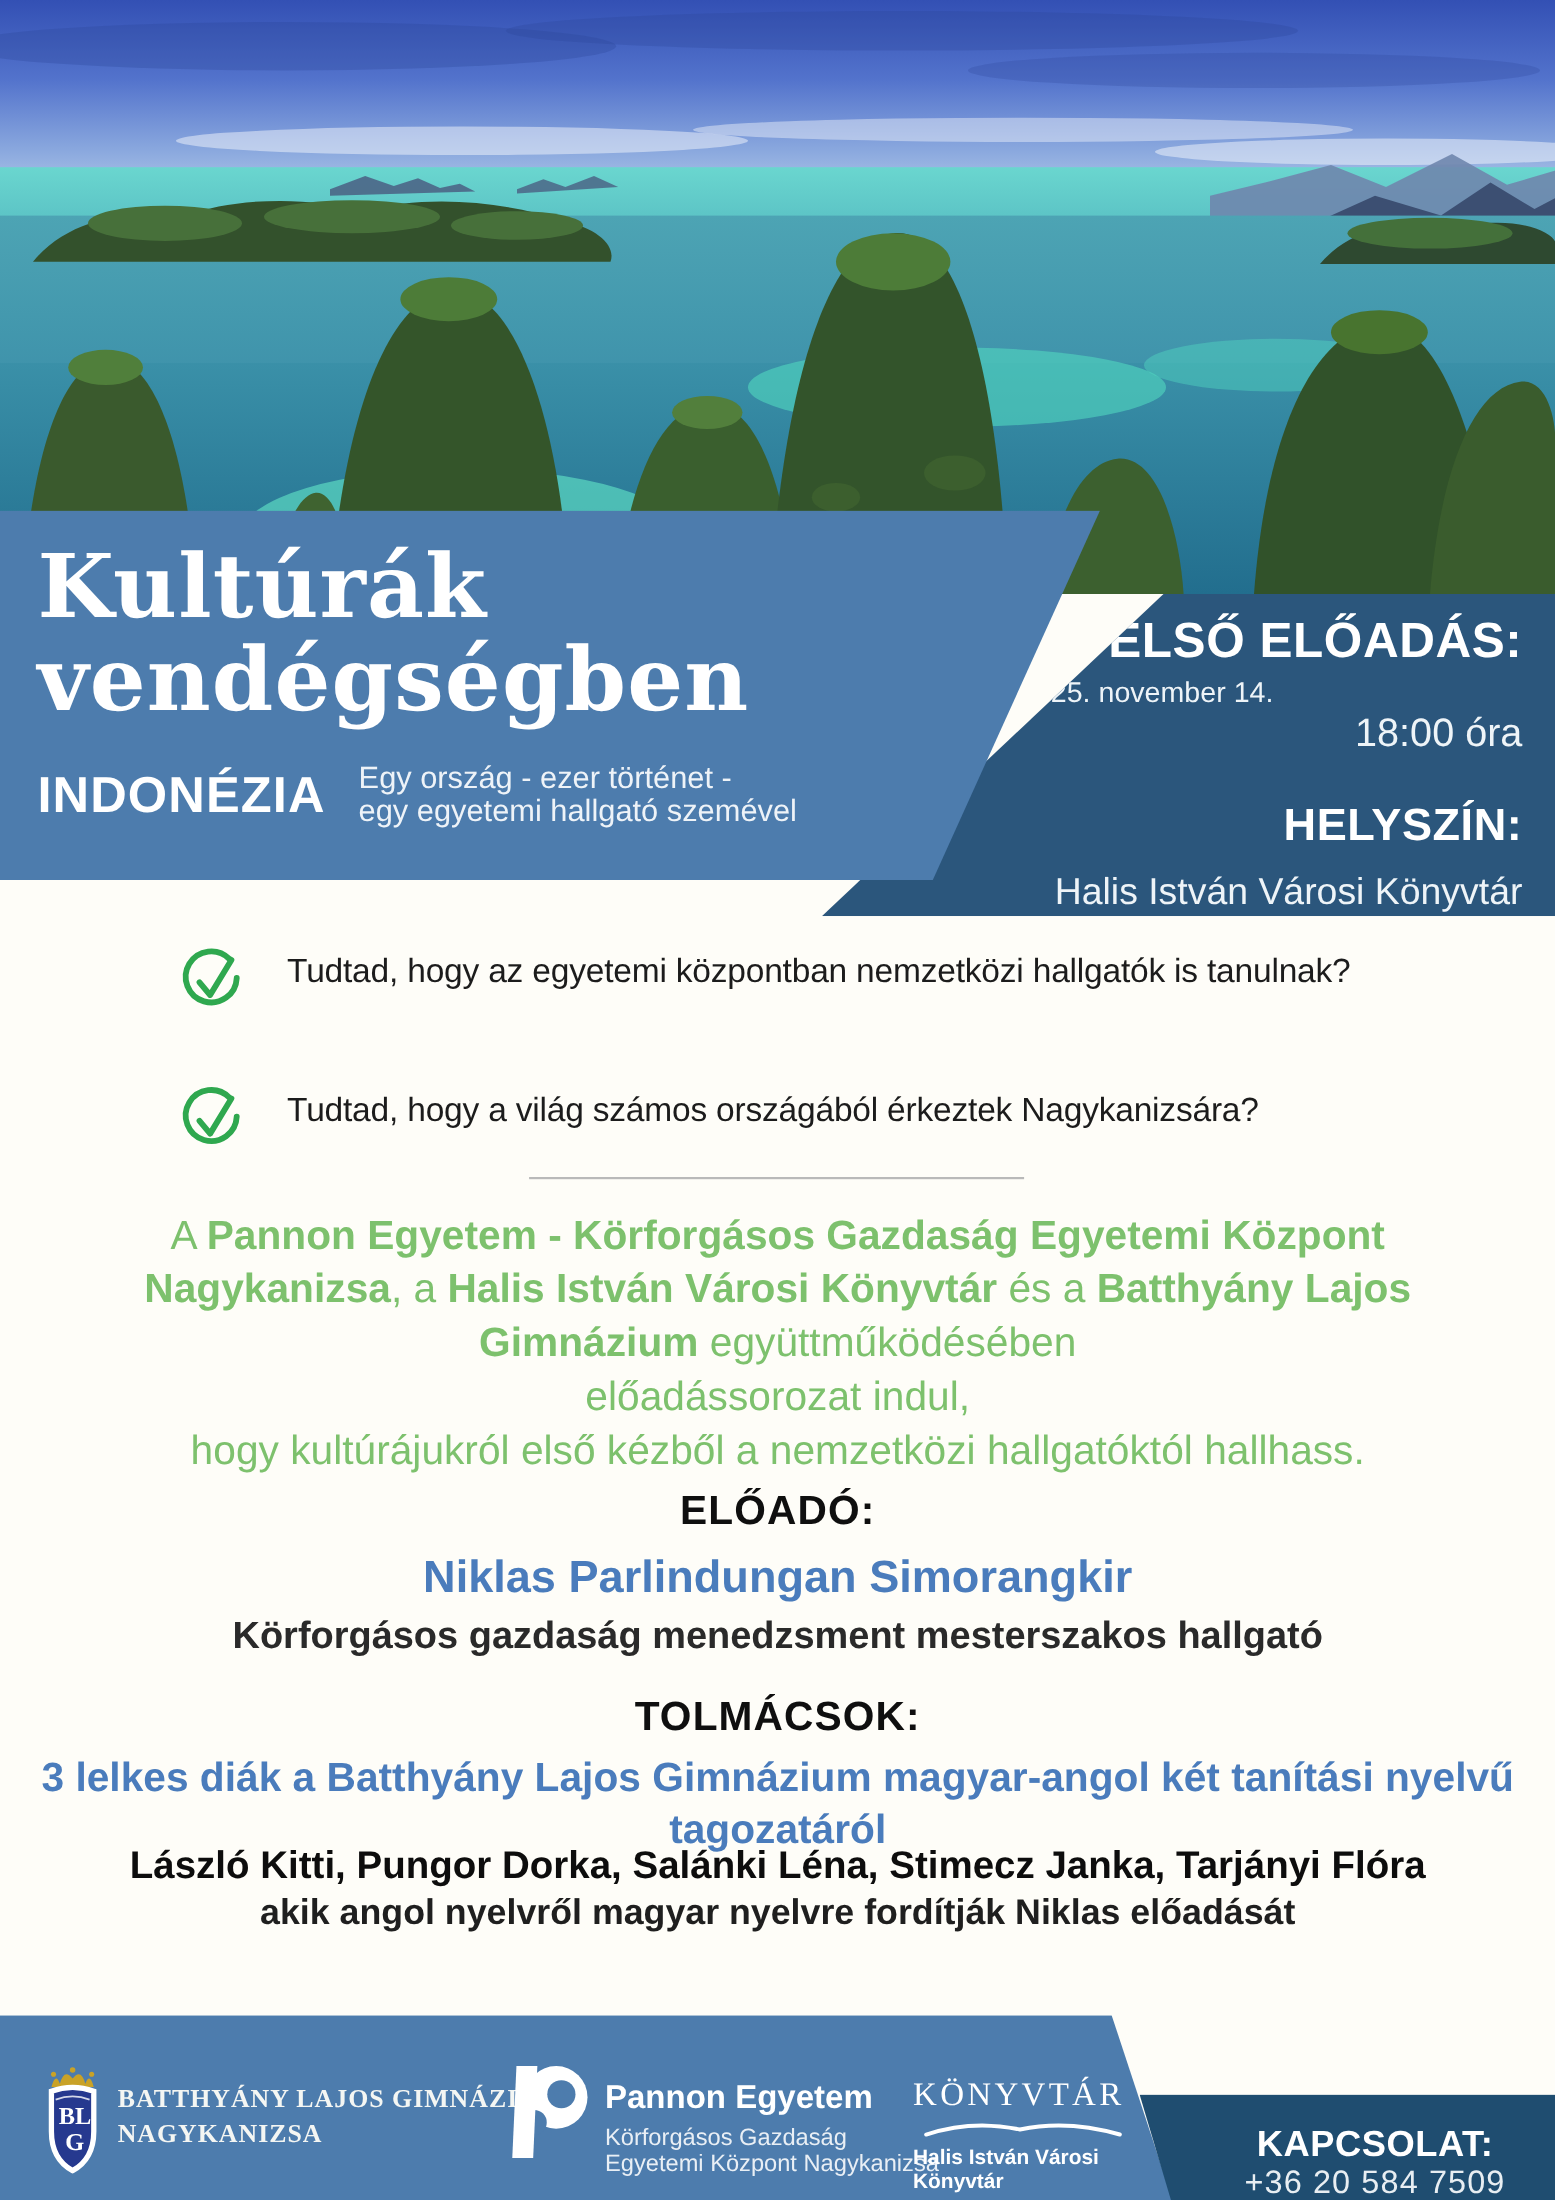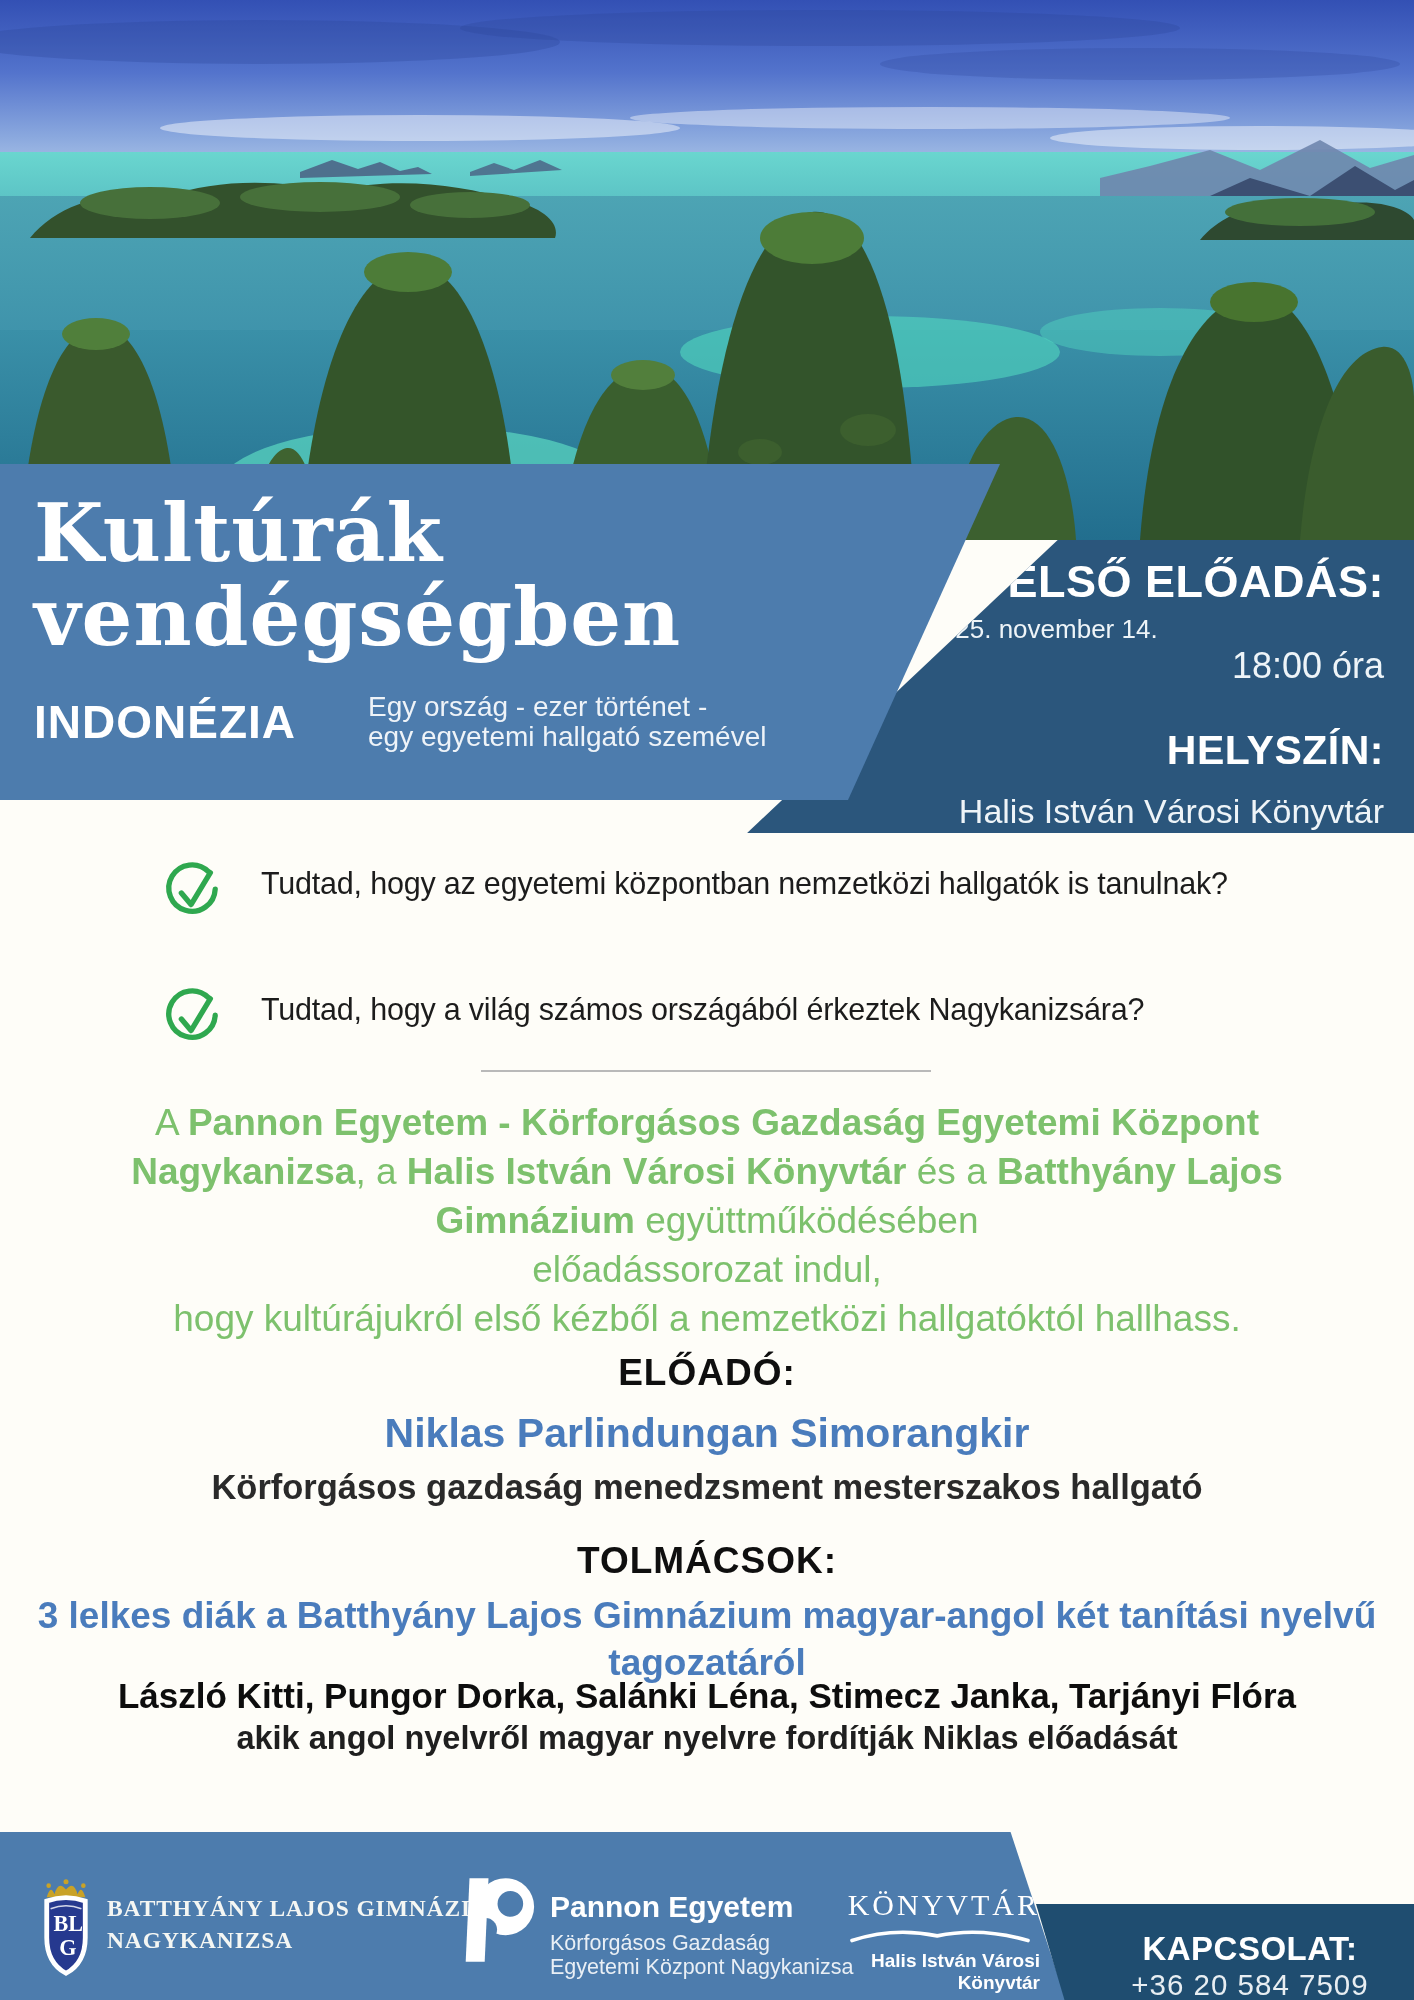--- a/index.html
+++ b/index.html
@@ -25,21 +25,21 @@
   .title-band{
     position:absolute;left:0;top:464px;width:1000px;height:336px;z-index:3;
     background:#4d7cad;color:#fff;
     clip-path:polygon(0 0,100% 0,84.8% 100%,0 100%);
   }
   .main-title{
     margin:0;padding:27px 0 0 34px;
     font-family:"DejaVu Serif","Liberation Serif",serif;
     font-weight:bold;font-size:80px;line-height:84px;letter-spacing:1px;
   }
-  .country-row{position:absolute;left:34px;top:228px;display:flex;align-items:center;gap:72px;}
+  .country-row{position:absolute;left:34px;top:228px;display:flex;align-items:center;gap:30px;}
   .country{font-size:46px;font-weight:800;letter-spacing:1px;}
   .tagline{font-size:28px;line-height:30px;color:#eef3f8;}
   
   .fact{position:absolute;left:163px;display:flex;gap:40px;z-index:1;}
   .fact-0{top:866px;}
   .fact-1{top:992px;}
   .check{width:58px;height:64px;flex:0 0 auto;margin-top:-6px;}
   .fact-text{font-size:30.5px;line-height:35px;color:#1c1c1c;max-width:1000px;letter-spacing:-.2px;}
   .divider{position:absolute;left:481px;top:1070px;width:450px;height:2px;background:#b9b9b9;}
   
@@ -76,21 +76,21 @@
   .crest{position:absolute;left:40px;top:44px;width:52px;height:104px;}
   .school-name{
     position:absolute;left:107px;top:60px;
     font-family:"Liberation Serif",serif;font-weight:700;font-size:23.5px;
     letter-spacing:.9px;line-height:32px;color:#f4f6f3;
   }
   .pannon-mark{position:absolute;left:460px;top:42px;width:76px;height:92px;}
   .pannon-text{position:absolute;left:550px;top:58px;}
   .pannon-name{font-size:30px;font-weight:800;}
   .pannon-sub{font-size:21.5px;line-height:24px;color:rgba(255,255,255,.88);margin-top:7px;}
-  .library{position:absolute;left:830px;top:56px;width:210px;text-align:right;}
+  .library{position:absolute;left:830px;top:56px;width:210px;text-align:left;}
   .library-name{font-family:"Liberation Serif",serif;font-size:30px;letter-spacing:3px;}
   .library-swoosh{width:200px;height:22px;margin-top:2px;}
   .library-sub{font-size:19px;font-weight:600;margin-top:0px;}
 </style>
 </head>
 <body>
 
 <div class="poster">
 
   <svg class="hero" viewBox="0 0 1414 540" preserveAspectRatio="none">

